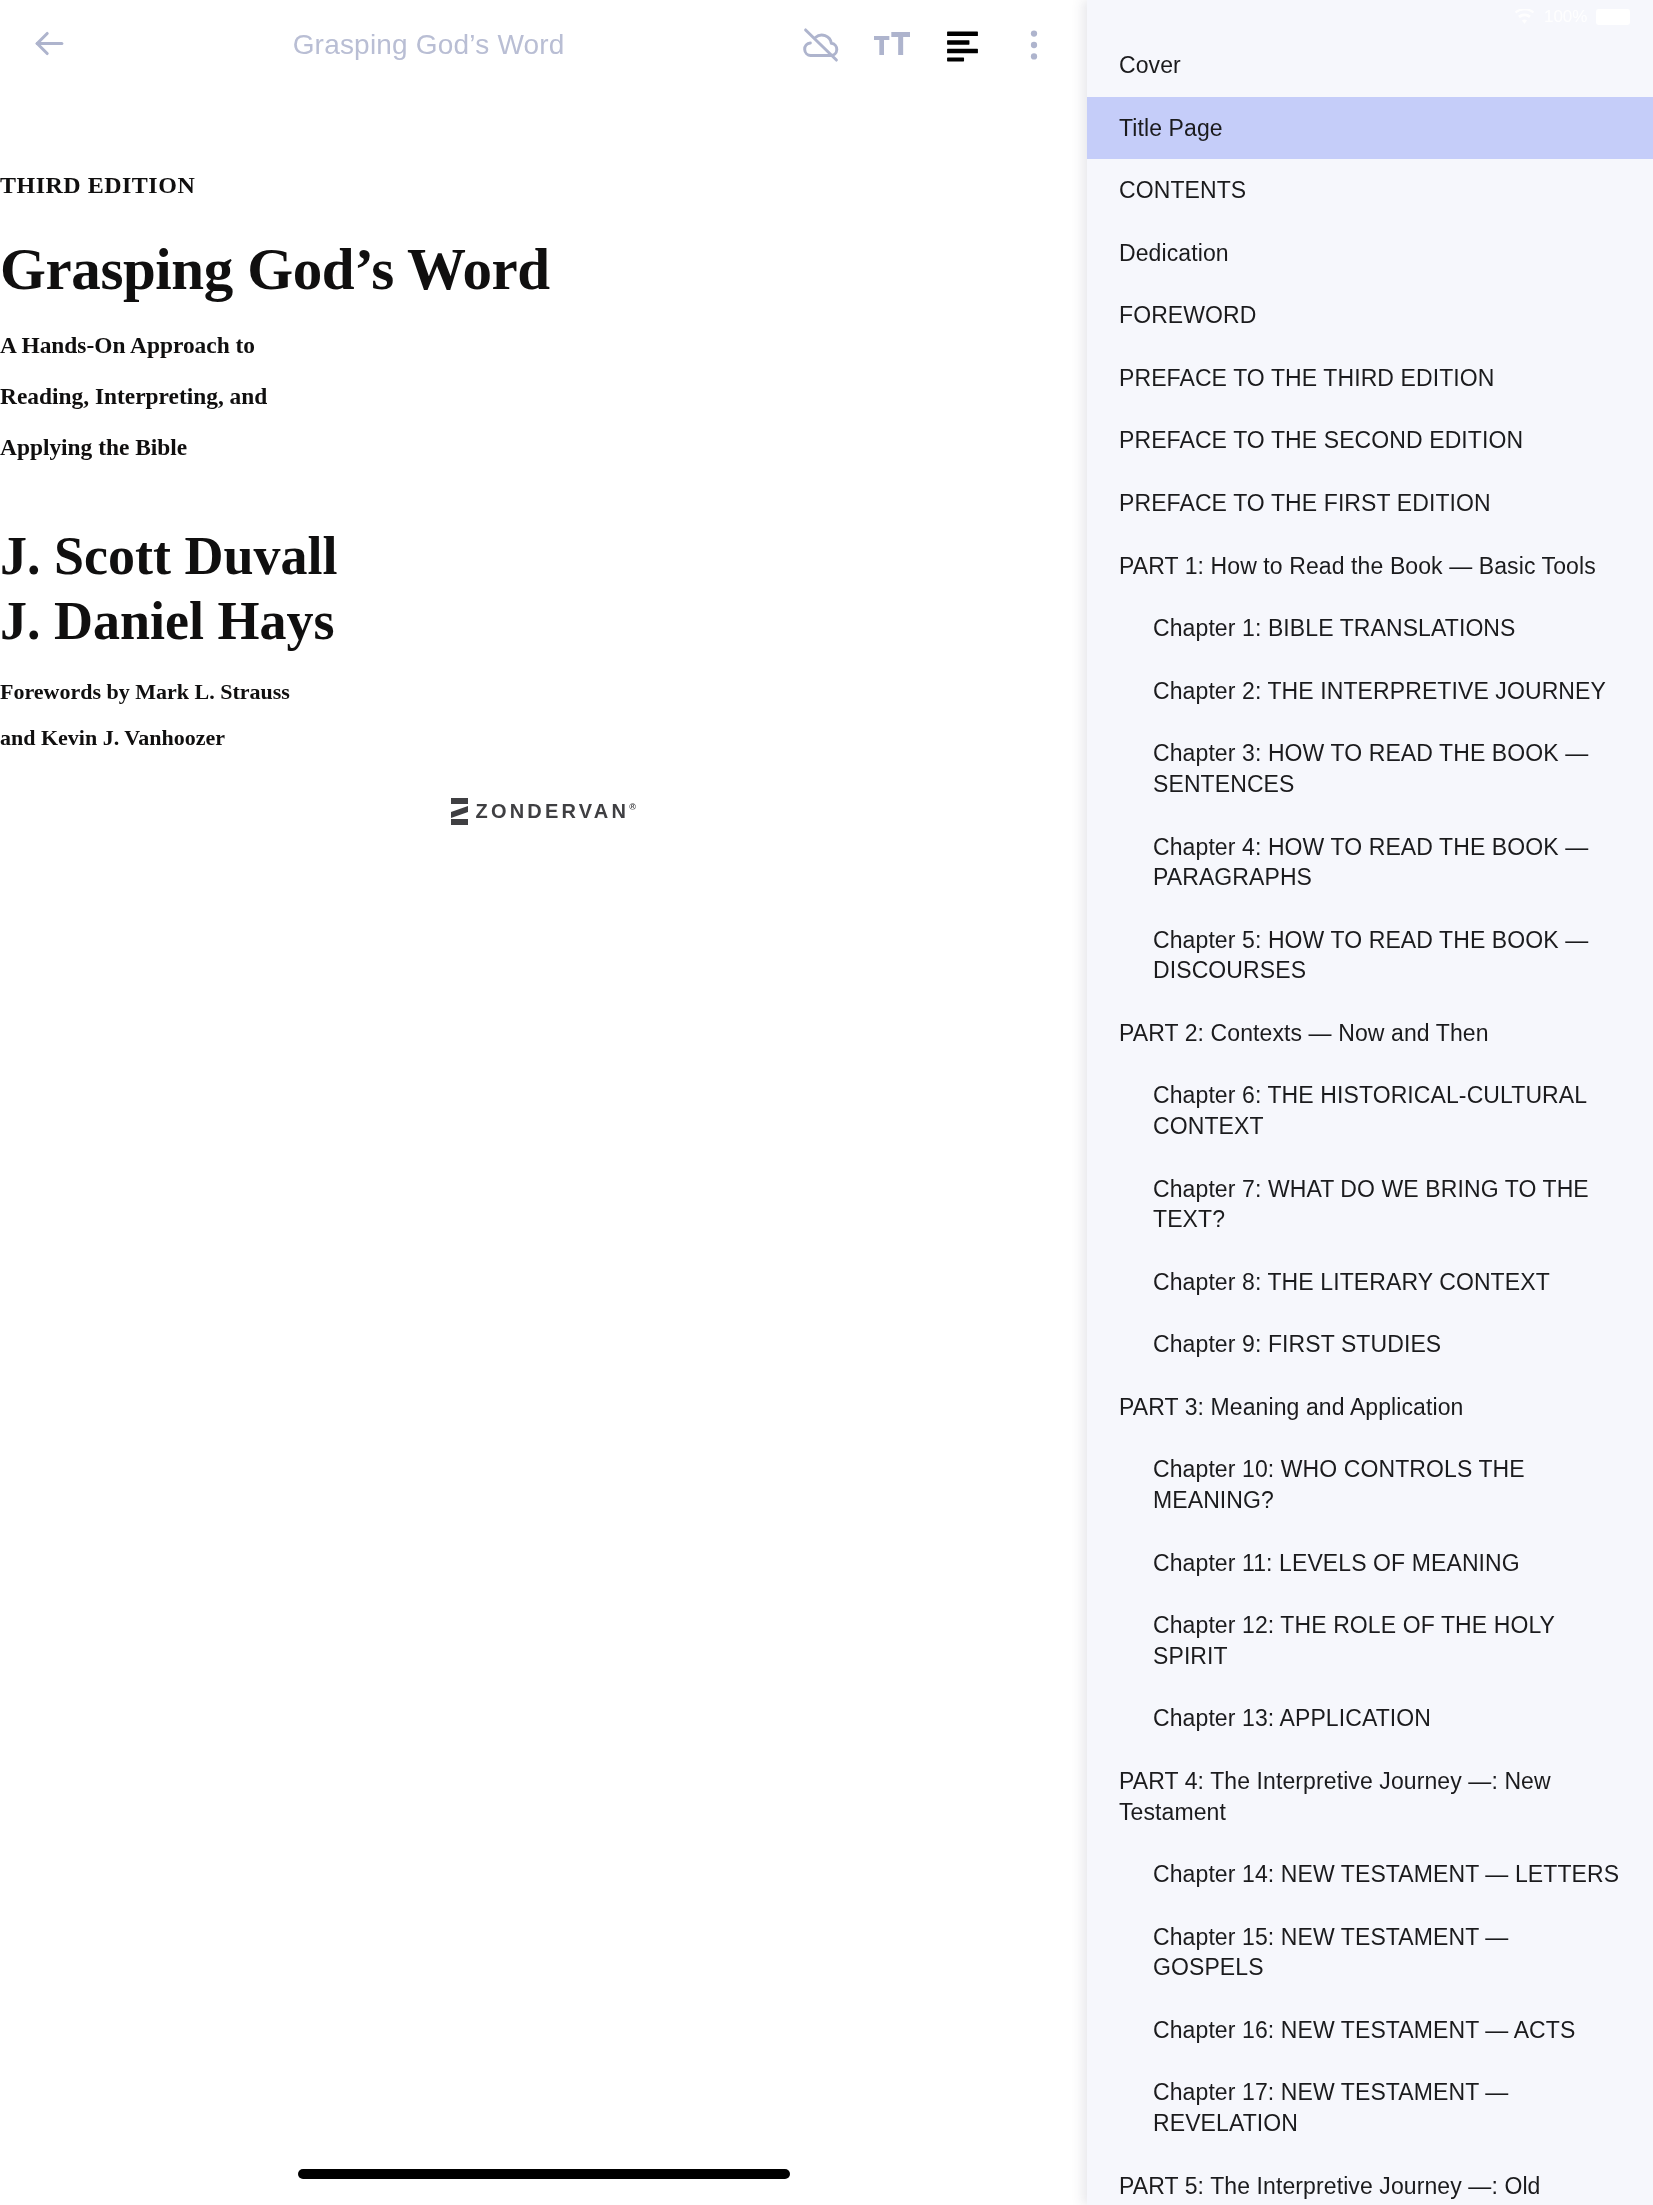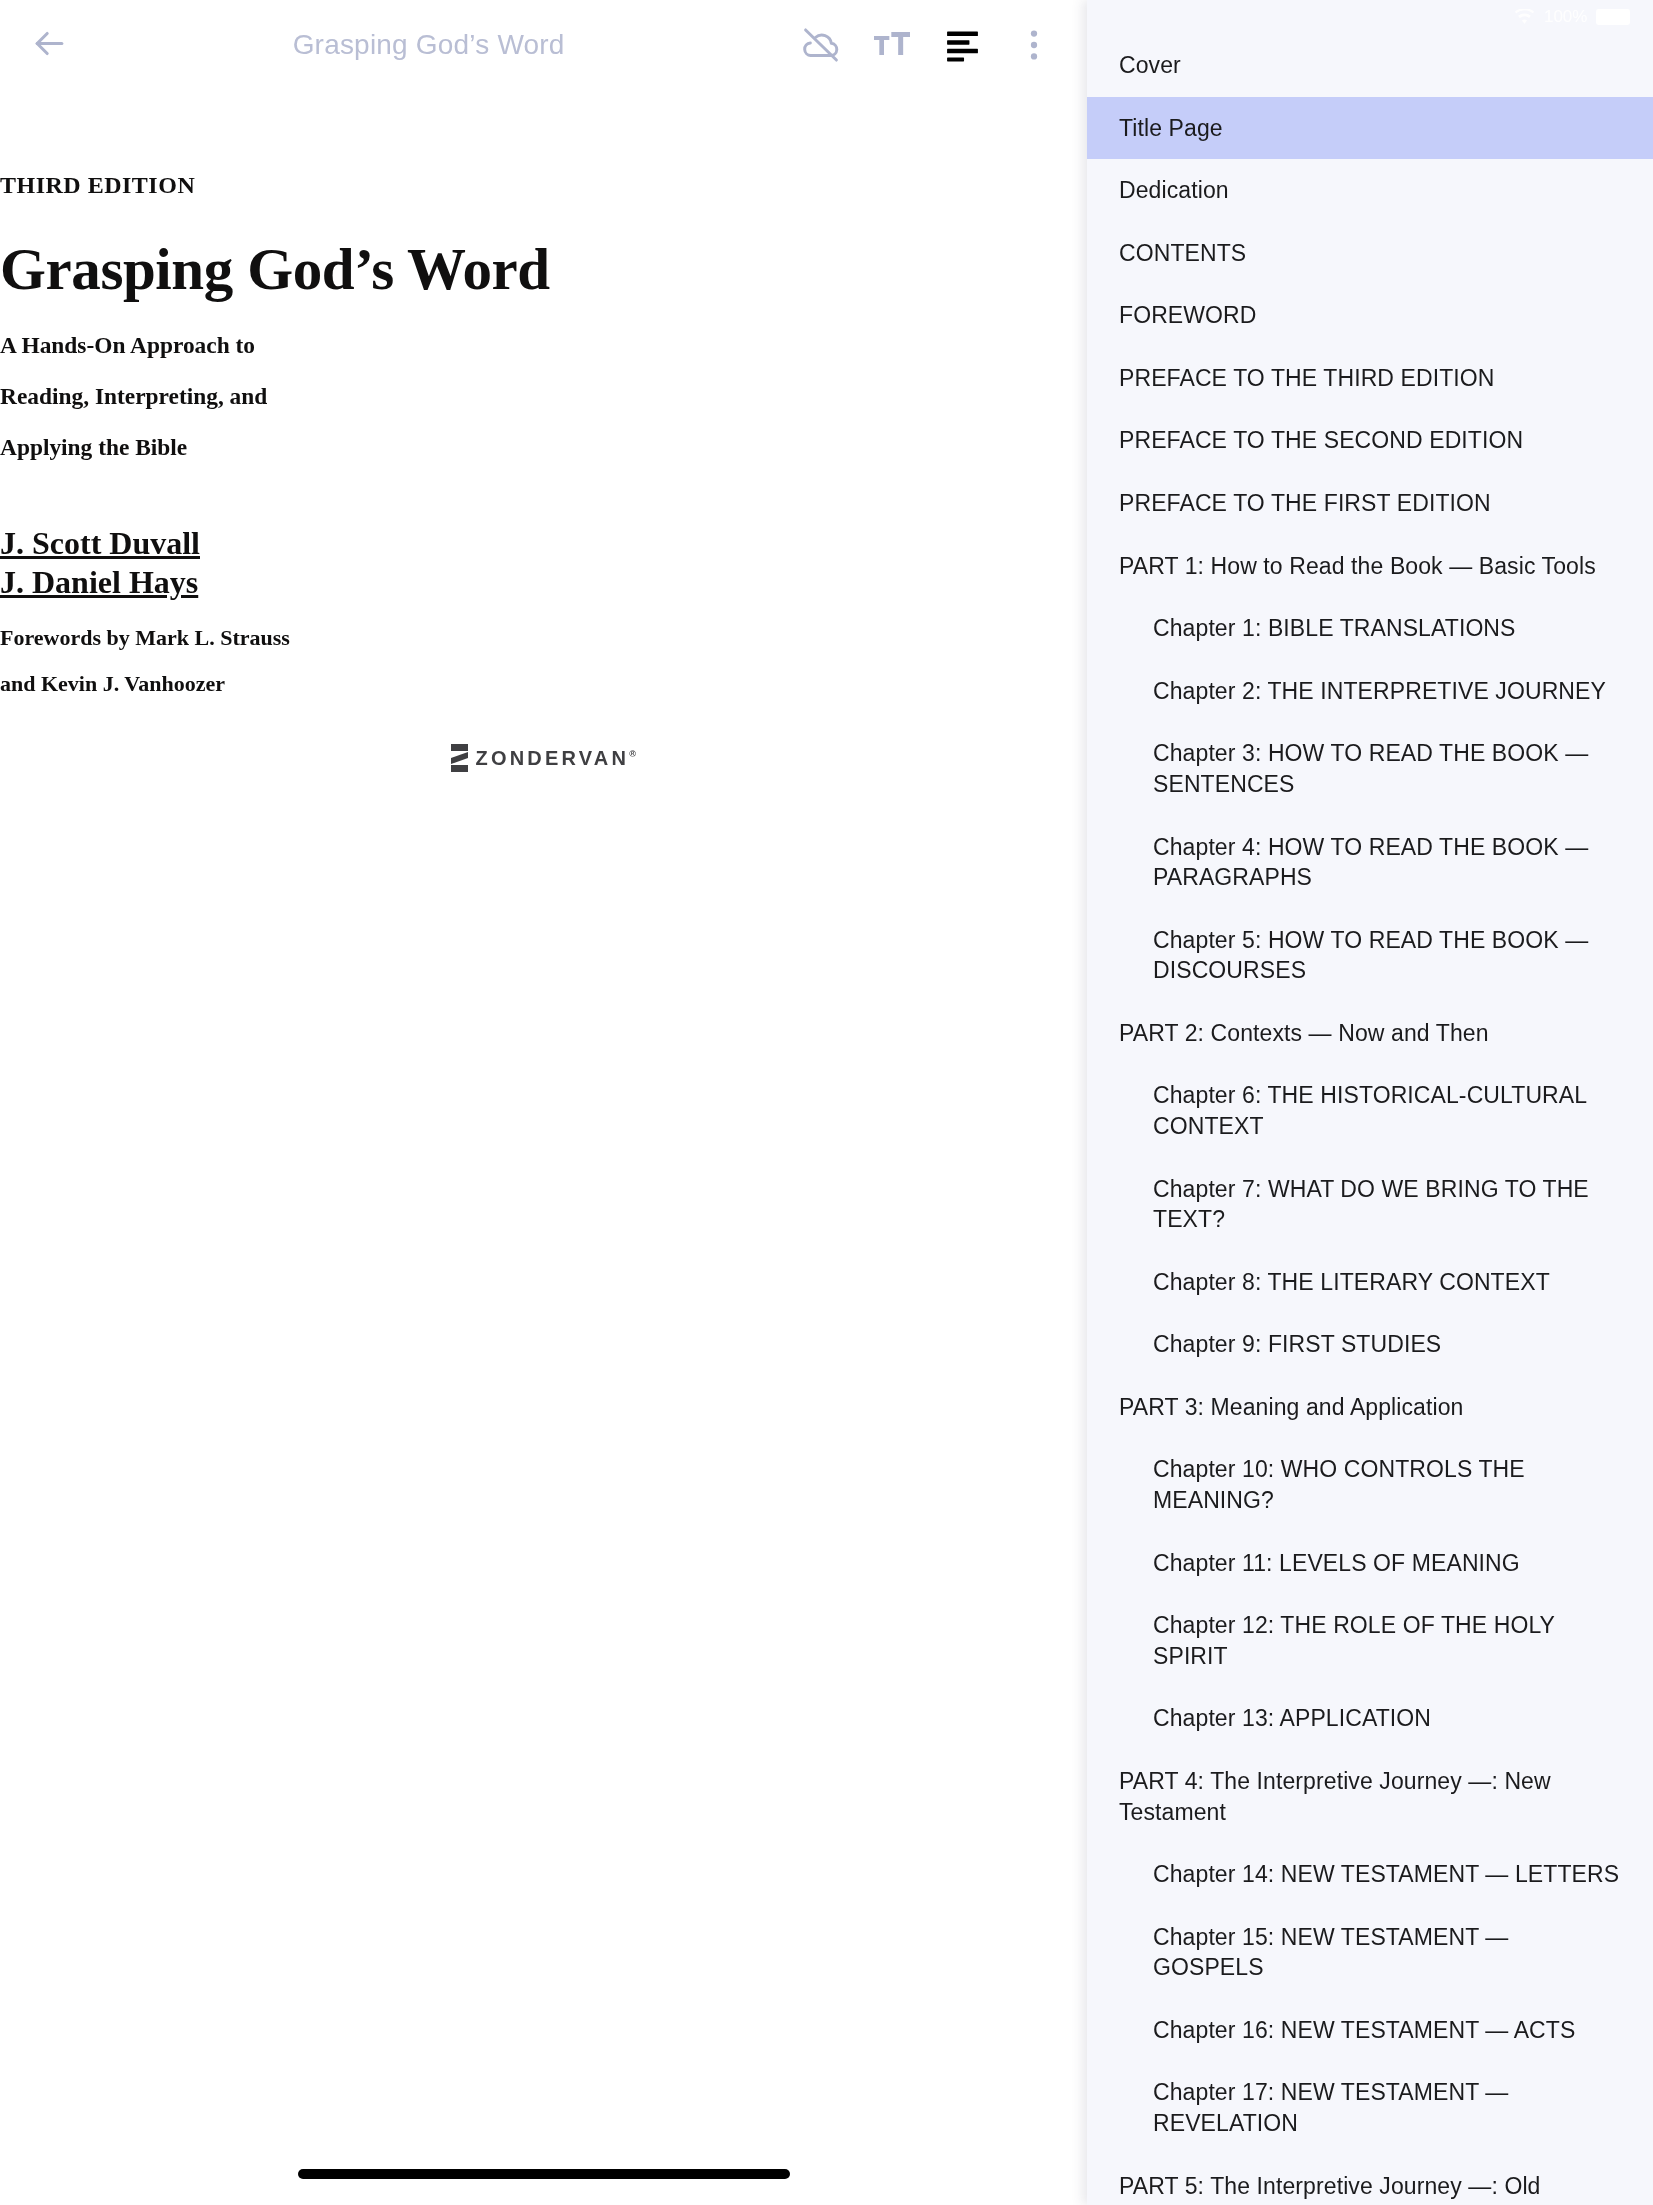--- a/index.html
+++ b/index.html
@@ -69,24 +69,23 @@
     letter-spacing: -0.4px;
   }
   .sub-line {
     font-size: 23.4px;
     font-weight: bold;
     margin-top: 24px;
   }
   .sub-line.first { margin-top: 28px; }
   .authors {
     margin-top: 63px;
-    font-size: 32px;
+    font-size: 54px;
     font-weight: bold;
     line-height: 1.21;
-    text-decoration: underline;
   }
   .fw-line {
     font-size: 22px;
     font-weight: bold;
     margin-top: 24px;
   }
   .fw-line.second { margin-top: 20px; }
 
   
   .publisher {
@@ -269,22 +268,22 @@
           <path d="M12 1.4c3.6 0 6.9 1.3 9.5 3.4L23 3A16.3 16.3 0 0 0 12 -1 16.3 16.3 0 0 0 1 3l1.5 1.8A14.8 14.8 0 0 1 12 1.4z"></path>
         </svg>
       </span>
       <span class="sb-item">100%</span>
       <span class="batt"></span>
     </div>
 
     <div class="toc-list" id="toc-list">
         <div class="toc-item">Cover</div>
         <div class="toc-item active">Title Page</div>
+        <div class="toc-item">CONTENTS</div>
         <div class="toc-item">Dedication</div>
-        <div class="toc-item">CONTENTS</div>
         <div class="toc-item">FOREWORD</div>
         <div class="toc-item">PREFACE TO THE THIRD EDITION</div>
         <div class="toc-item">PREFACE TO THE SECOND EDITION</div>
         <div class="toc-item">PREFACE TO THE FIRST EDITION</div>
         <div class="toc-item">PART 1: How to Read the Book — Basic Tools</div>
         <div class="toc-item lvl2">Chapter 1: BIBLE TRANSLATIONS</div>
         <div class="toc-item lvl2">Chapter 2: THE INTERPRETIVE JOURNEY</div>
         <div class="toc-item lvl2">Chapter 3: HOW TO READ THE BOOK — SENTENCES</div>
         <div class="toc-item lvl2">Chapter 4: HOW TO READ THE BOOK — PARAGRAPHS</div>
         <div class="toc-item lvl2">Chapter 5: HOW TO READ THE BOOK — DISCOURSES</div>

